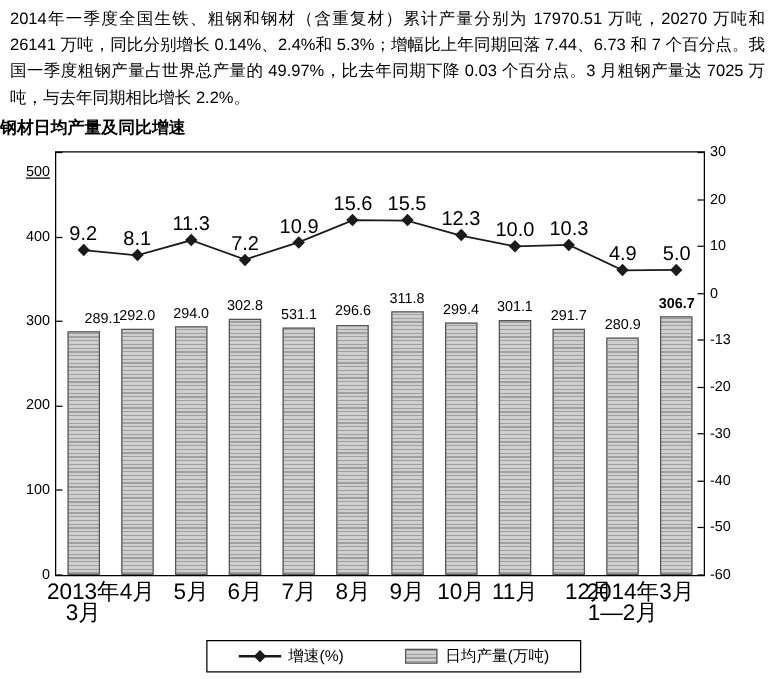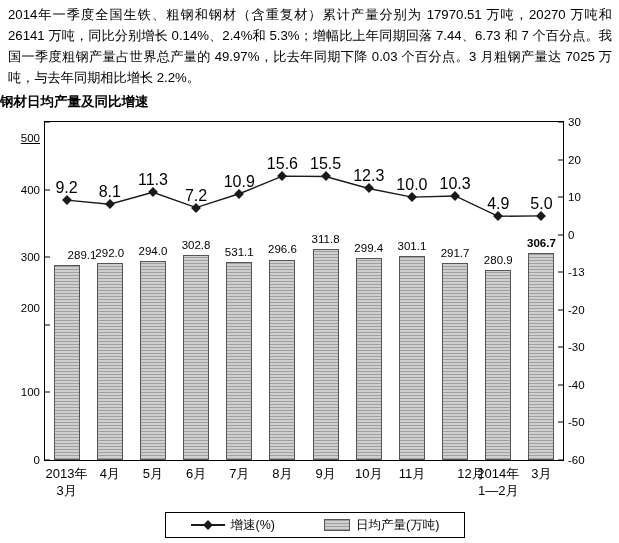--- a/index.html
+++ b/index.html
@@ -118,21 +118,21 @@
     top: 0;
     width: 100%;
     height: 100%;
     overflow: visible;
   }
   .xcat {
     position: absolute;
     top: 100%;
     margin-top: 5px;
     transform: translateX(-50%);
-    font-size: 13px;
+    font-size: 18px;
     text-align: center;
     white-space: nowrap;
     line-height: 17px;
   }
   #legend {
     position: absolute;
     left: 165px;
     top: 512px;
     width: 300px;
     height: 26px;
@@ -188,21 +188,21 @@
 
 <div id="plot-wrap">
   <div id="plot-area">
     <svg id="line-svg" viewBox="0 0 518 338">
         <polyline points="21.583333333333332,78.11555555555555 64.75,82.2466666666667 107.91666666666666,70.22888888888889 151.08333333333331,85.62666666666667 194.25,71.73111111111109 237.41666666666666,54.079999999999984 280.5833333333333,54.45555555555558 323.75,66.47333333333336 366.91666666666663,75.11111111111109 410.0833333333333,73.98444444444448 453.25,94.26444444444442 496.41666666666663,93.88888888888889" fill="none" stroke="#1a1a1a" stroke-width="1.4"></polyline>
       </svg>
   <div class="ytick-left" style="top: 338px;">0</div>
       <div class="tick-mark-left" style="top: 338px;"></div>
       <div class="ytick-left" style="top: 270.4px;">100</div>
       <div class="tick-mark-left" style="top: 270.4px;"></div>
-      <div class="ytick-left" style="top: 186px;">200</div>
+      <div class="ytick-left" style="top: 202px;">200</div>
       <div class="tick-mark-left" style="top: 202.8px;"></div>
       <div class="ytick-left" style="top: 135.2px;">300</div>
       <div class="tick-mark-left" style="top: 135.2px;"></div>
       <div class="ytick-left" style="top: 67.6px;">400</div>
       <div class="tick-mark-left" style="top: 67.6px;"></div>
       <div class="ytick-left" style="top: 16px; text-decoration: underline;">500</div>
       <div class="tick-mark-left" style="top: 0px;"></div>
       <div class="ytick-right" style="top: 0px;">30</div>
       <div class="tick-mark-right" style="top: 0px;"></div>
       <div class="ytick-right" style="top: 37.5556px;">20</div>

